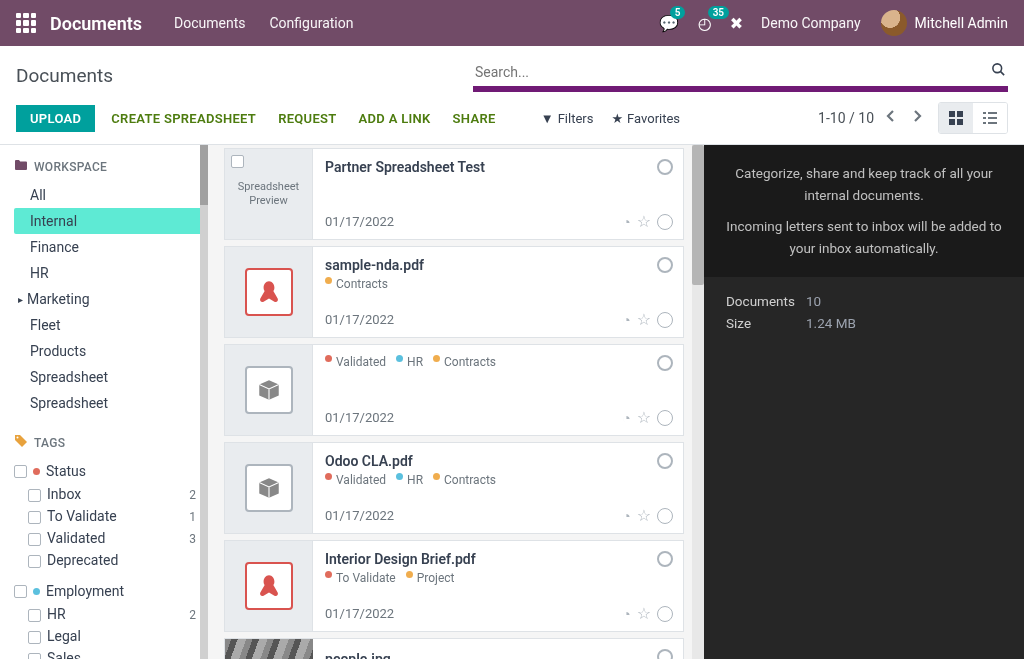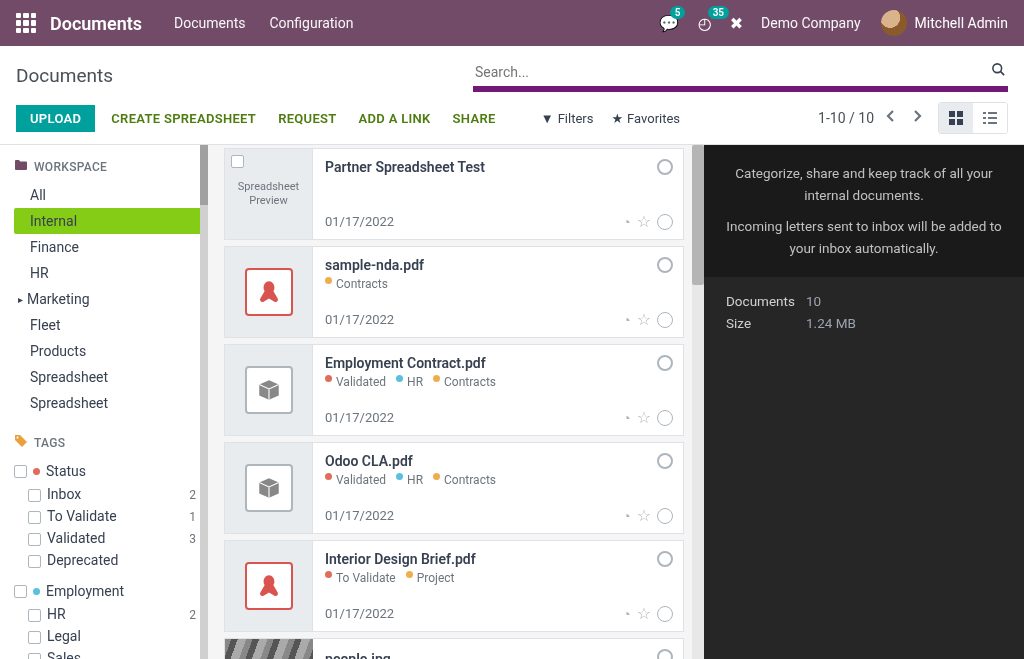--- a/index.html
+++ b/index.html
@@ -36,21 +36,21 @@
   .view-btn.active { background:#e9ecef; color:#374151; }
   
   .main { display:flex; height: calc(100vh - 46px - 90px); }
   
   .sidebar { width:208px; background:#fff; padding:14px 4px 14px 14px; overflow-y:auto; position:relative; }
   .side-scroll { position:absolute; right:0; top:0; width:8px; height:100%; background:#d0d0d0; }
   .side-scroll-thumb { background:#a0a0a0; width:100%; height:60px; position:absolute; top:0; }
   .side-heading { color:#6c757d; font-size:12px; font-weight:500; letter-spacing:.3px; display:flex; align-items:center; gap:6px; margin-bottom:8px; }
   .ws-list { list-style:none; margin-bottom:18px; }
   .ws-item { padding:5px 8px 5px 16px; font-size:14px; color:#374151; cursor:pointer; border-radius:2px; display:flex; align-items:center; gap:4px; }
-  .ws-item.active { background:#84cc16; }
+  .ws-item.active { background:#5eead4; }
   .ws-item.child { padding-left:16px; }
   .tag-group-head { display:flex; align-items:center; gap:6px; font-size:14px; padding:4px 0; cursor:pointer; }
   .cb { width:13px; height:13px; border:1px solid #adb5bd; border-radius:2px; display:inline-block; flex-shrink:0; }
   .dot-sm { width:7px; height:7px; border-radius:50%; display:inline-block; flex-shrink:0; }
   .tag-item { display:flex; align-items:flex-end; gap:6px; padding:3px 0 3px 14px; font-size:14px; cursor:pointer; }
   .tag-count { margin-left:auto; color:#6c757d; font-size:12px; padding-right:8px; }
   
   .content { flex:1; display:flex; background:#f5f5f5; }
   .doc-col { flex:1; padding:3px 2px 3px 16px; overflow-y:auto; position:relative; }
   .doc-scroll { position:absolute; right:0; top:0; width:12px; height:100%; background:#e8e8e8; }
@@ -333,21 +333,20 @@
           <div class="thumb">
             <div class="box-ico">
               <svg width="26" height="26" viewBox="0 0 24 24" fill="#888">
                 <path d="M3 7l9-4 9 4v10l-9 4-9-4V7z"></path>
                 <path d="M3 7l9 4 9-4M12 11v10" stroke="#fff" stroke-width="1" fill="none"></path>
               </svg>
             </div>
           </div>
           <div class="card-body">
             <div>
-              <div class="card-title">Employment Contract.pdf</div>
               <div class="tag-row">
                 <span class="tag-pill"><span class="dot-sm" style="background:#e06c5c"></span>Validated</span>
                 <span class="tag-pill"><span class="dot-sm" style="background:#5bc0de"></span>HR</span>
                 <span class="tag-pill"><span class="dot-sm" style="background:#f0ad4e"></span>Contracts</span>
               </div>
             </div>
             <div class="card-date">01/17/2022</div>
             <span class="card-radio"></span>
             <div class="card-actions">
               <span style="font-size:14px">◔</span>

